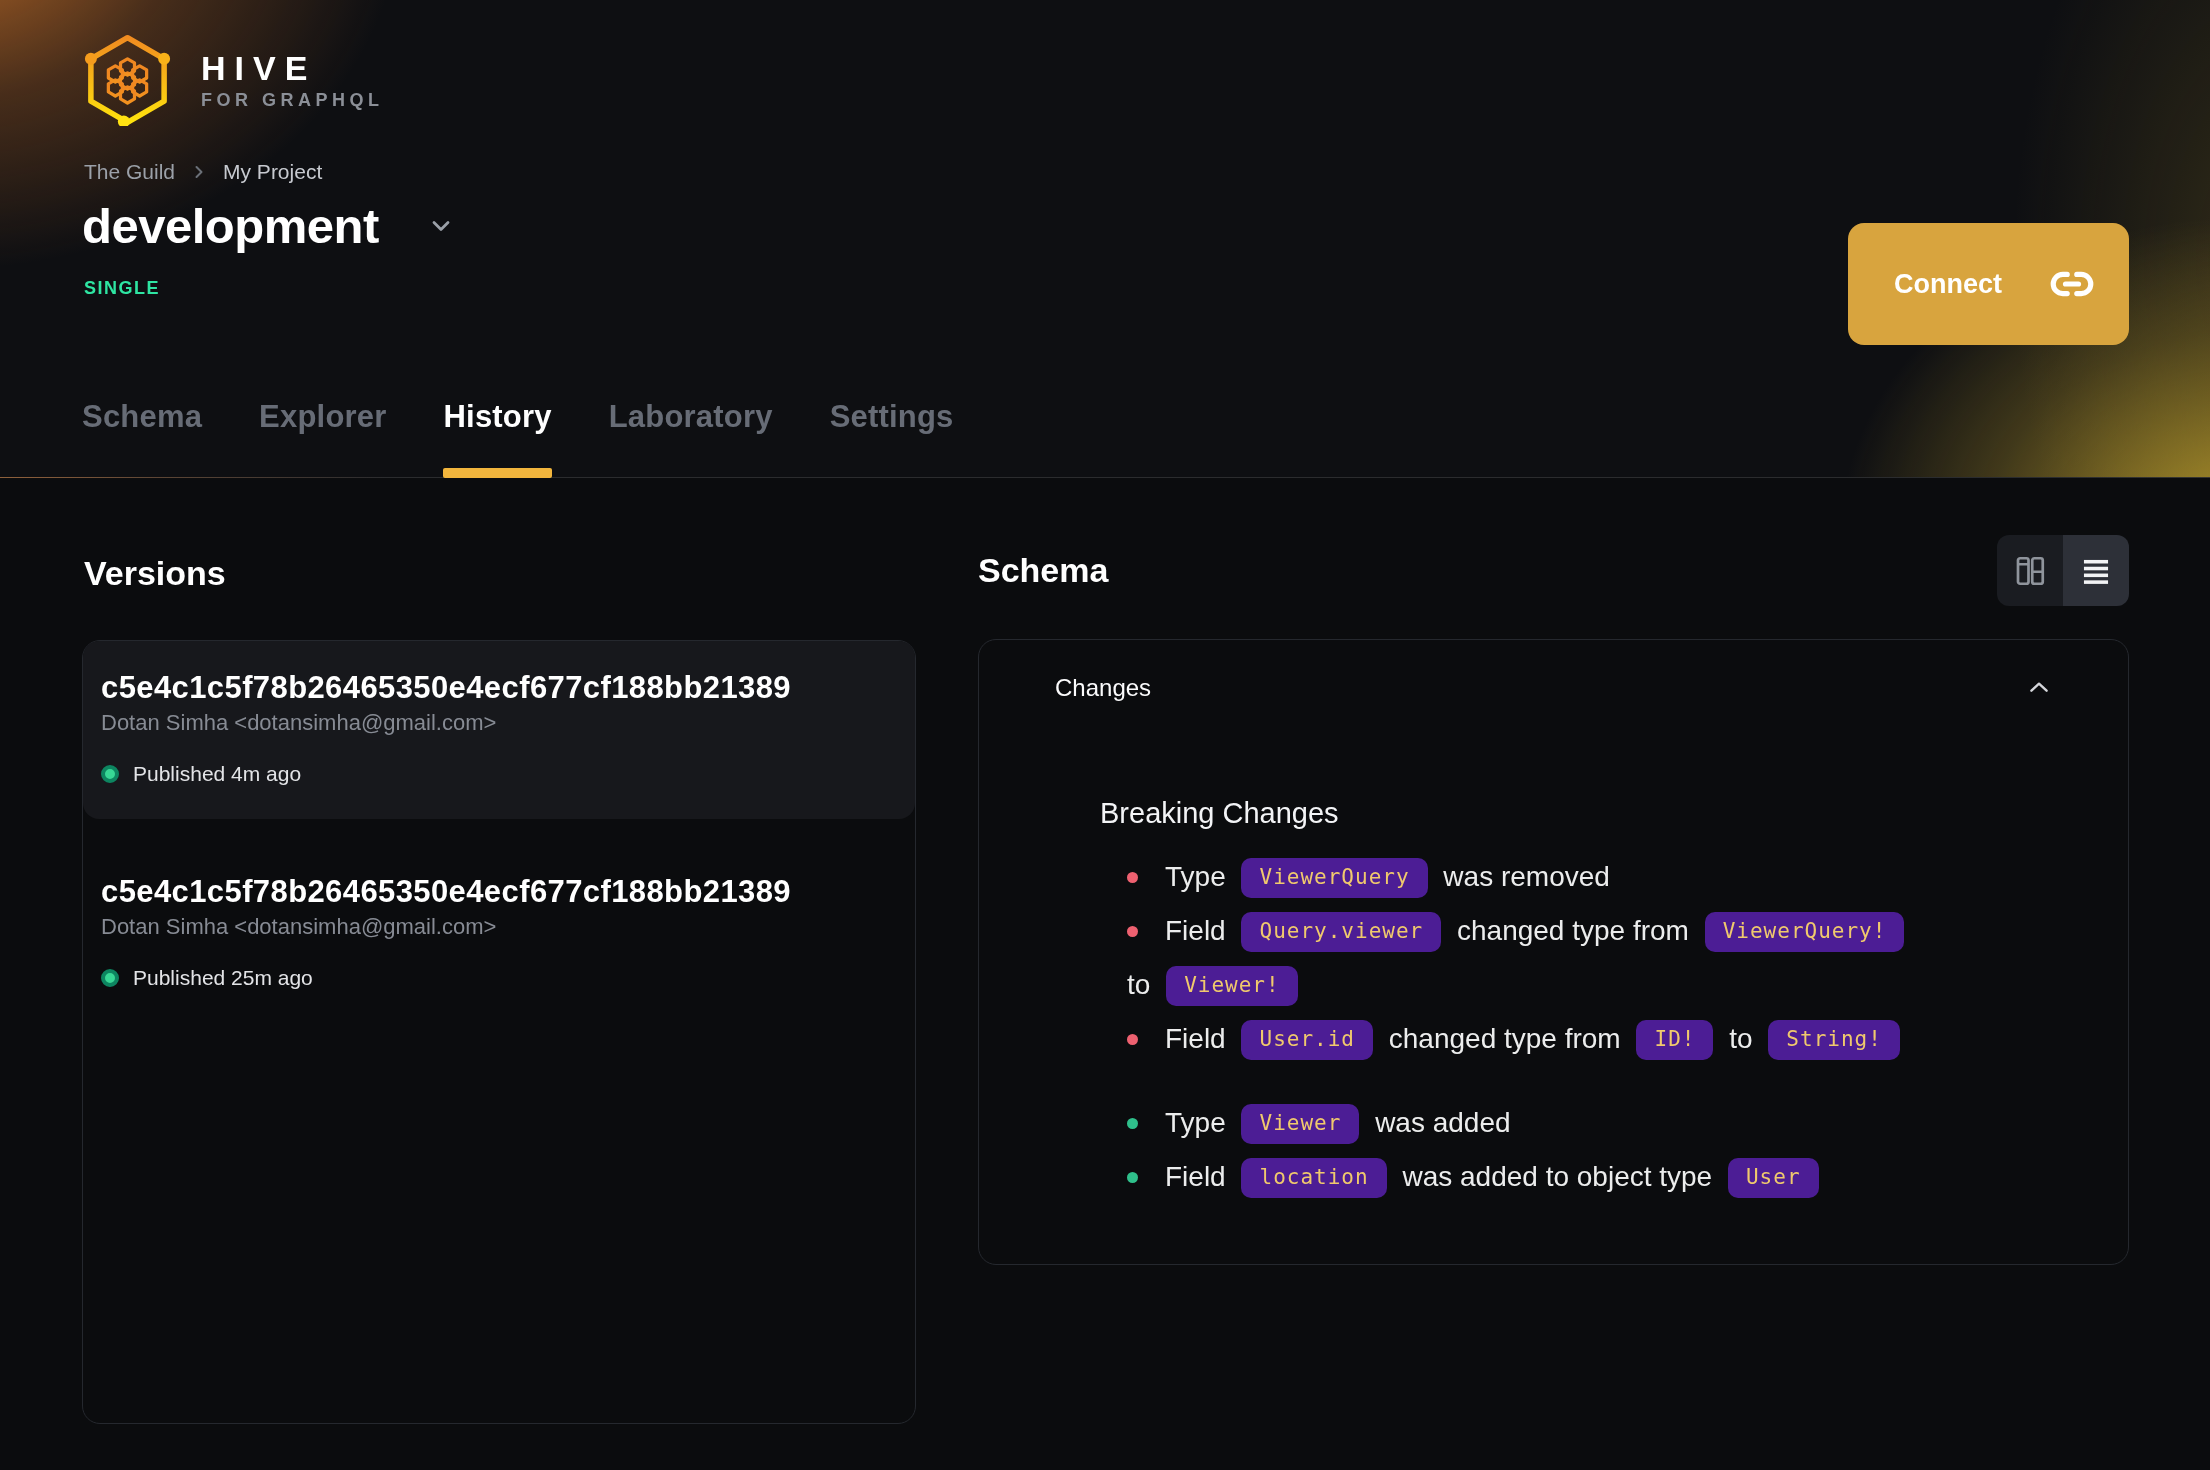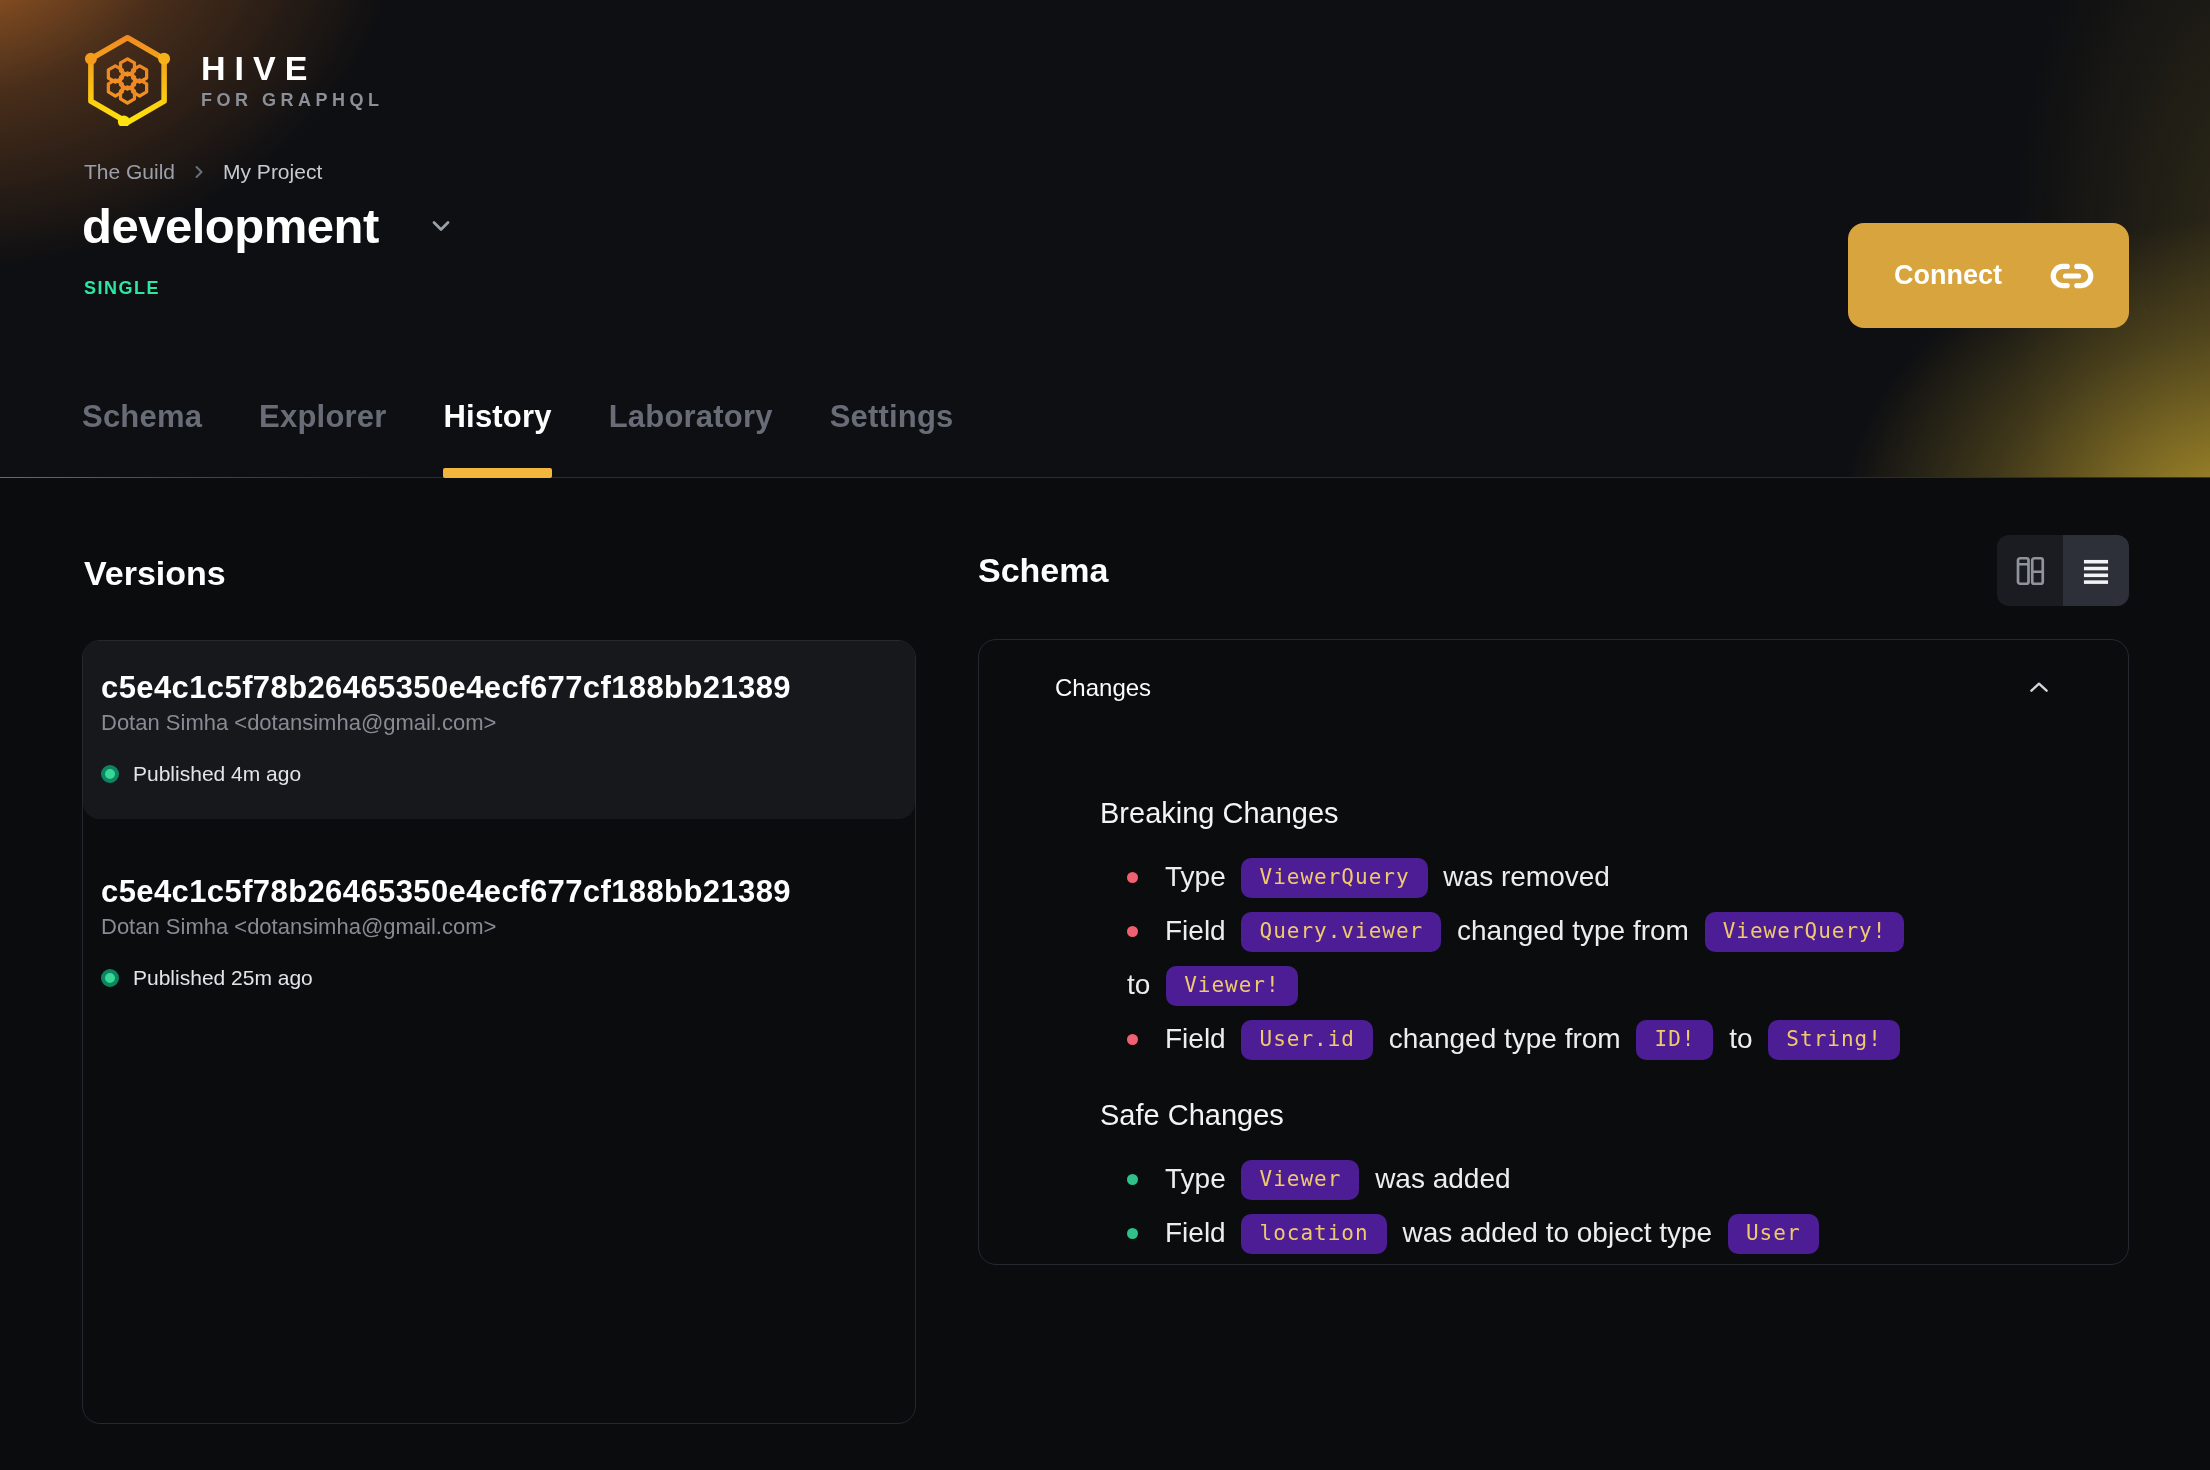--- a/index.html
+++ b/index.html
@@ -25,21 +25,21 @@
   .brand{position:absolute; left:80px; top:34px; display:flex; align-items:center; gap:26px; cursor:pointer;}
   .brand-text .t1{font-size:34px; font-weight:800; letter-spacing:9px; color:#ffffff; line-height:40px;}
   .brand-text .t2{font-size:18px; font-weight:700; letter-spacing:4.5px; color:#8b8f97; line-height:24px;}
   .breadcrumb{position:absolute; left:84px; top:160px; display:flex; align-items:center; gap:16px; font-size:21px; font-weight:500;}
   .crumb-a{color:#9ba0a8; cursor:pointer;}
   .crumb-b{color:#c7cad0; cursor:pointer;}
   .title-row{position:absolute; left:82px; top:198px; display:flex; align-items:center; gap:48px; cursor:pointer;}
   .page-title{font-size:49px; font-weight:700; color:#ffffff; letter-spacing:-0.5px;}
   .badge{position:absolute; left:84px; top:278px; font-size:18px; font-weight:700; letter-spacing:1.5px; color:var(--badge);}
   .connect-btn{
-    position:absolute; right:81px; top:223px; width:281px; height:105px;
+    position:absolute; right:81px; top:223px; width:281px; height:122px;
     background:var(--connect_bg); border:none; border-radius:16px; cursor:pointer;
     display:flex; align-items:center; justify-content:space-between; padding:0 34px 0 46px;
   }
   .connect-btn .lbl{font-size:27px; font-weight:700; color:#ffffff;}
   .tabs{position:absolute; left:82px; bottom:0; display:flex; gap:57px;}
   .tab{
     position:relative; background:none; border:none; cursor:pointer;
     font-family:"Liberation Sans", sans-serif; font-size:31px; font-weight:700; letter-spacing:0.2px;
     color:#676c76; line-height:39px; padding:0 0 41px 0;
   }
@@ -226,21 +226,20 @@
     <div>
         <section class="change-section breaking">
           <h3>Breaking Changes</h3>
           <ul class="change-list">
             <li class="change-item breaking"><span class="bullet"></span><span>Type</span> <span class="code">ViewerQuery</span> <span>was removed</span> </li>
             <li class="change-item breaking"><span class="bullet"></span><span>Field</span> <span class="code">Query.viewer</span> <span>changed type from</span> <span class="code">ViewerQuery!</span> <br><span>to</span> <span class="code">Viewer!</span> </li>
             <li class="change-item breaking"><span class="bullet"></span><span>Field</span> <span class="code">User.id</span> <span>changed type from</span> <span class="code">ID!</span> <span>to</span> <span class="code">String!</span> </li>
           </ul>
         </section>
         <section class="change-section safe">
-          <h3>Safe Changes</h3>
           <ul class="change-list">
             <li class="change-item safe"><span class="bullet"></span><span>Type</span> <span class="code">Viewer</span> <span>was added</span> </li>
             <li class="change-item safe"><span class="bullet"></span><span>Field</span> <span class="code">location</span> <span>was added to object type</span> <span class="code">User</span> </li>
           </ul>
         </section>
       </div>
   </div>
 </section>
 
 </body></html>

